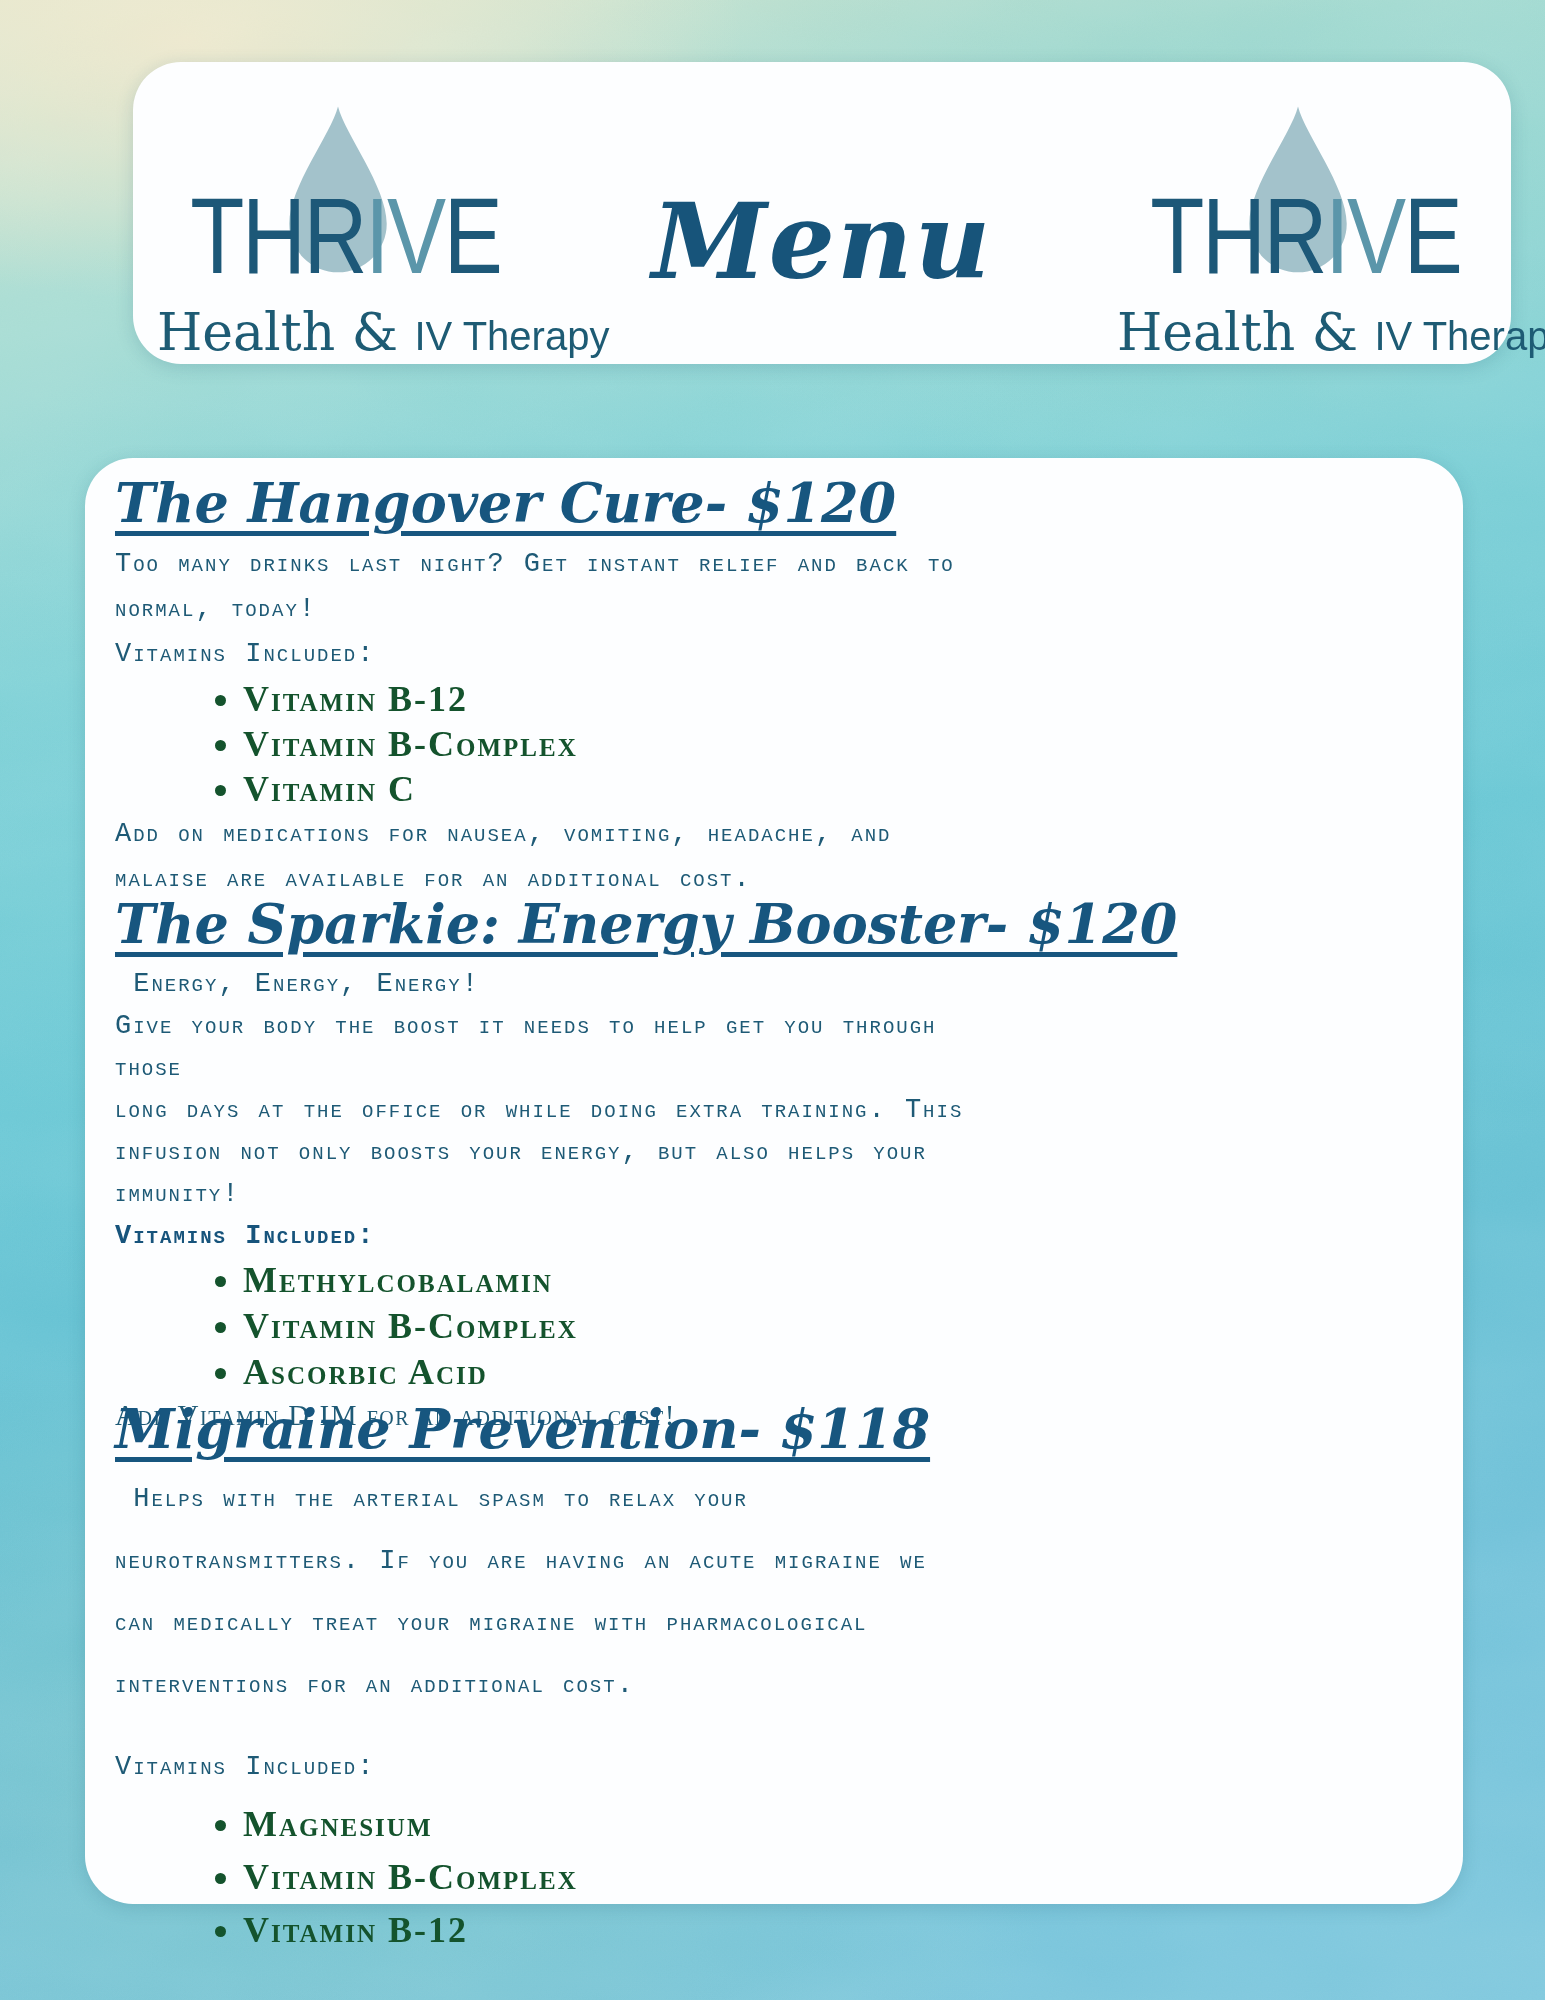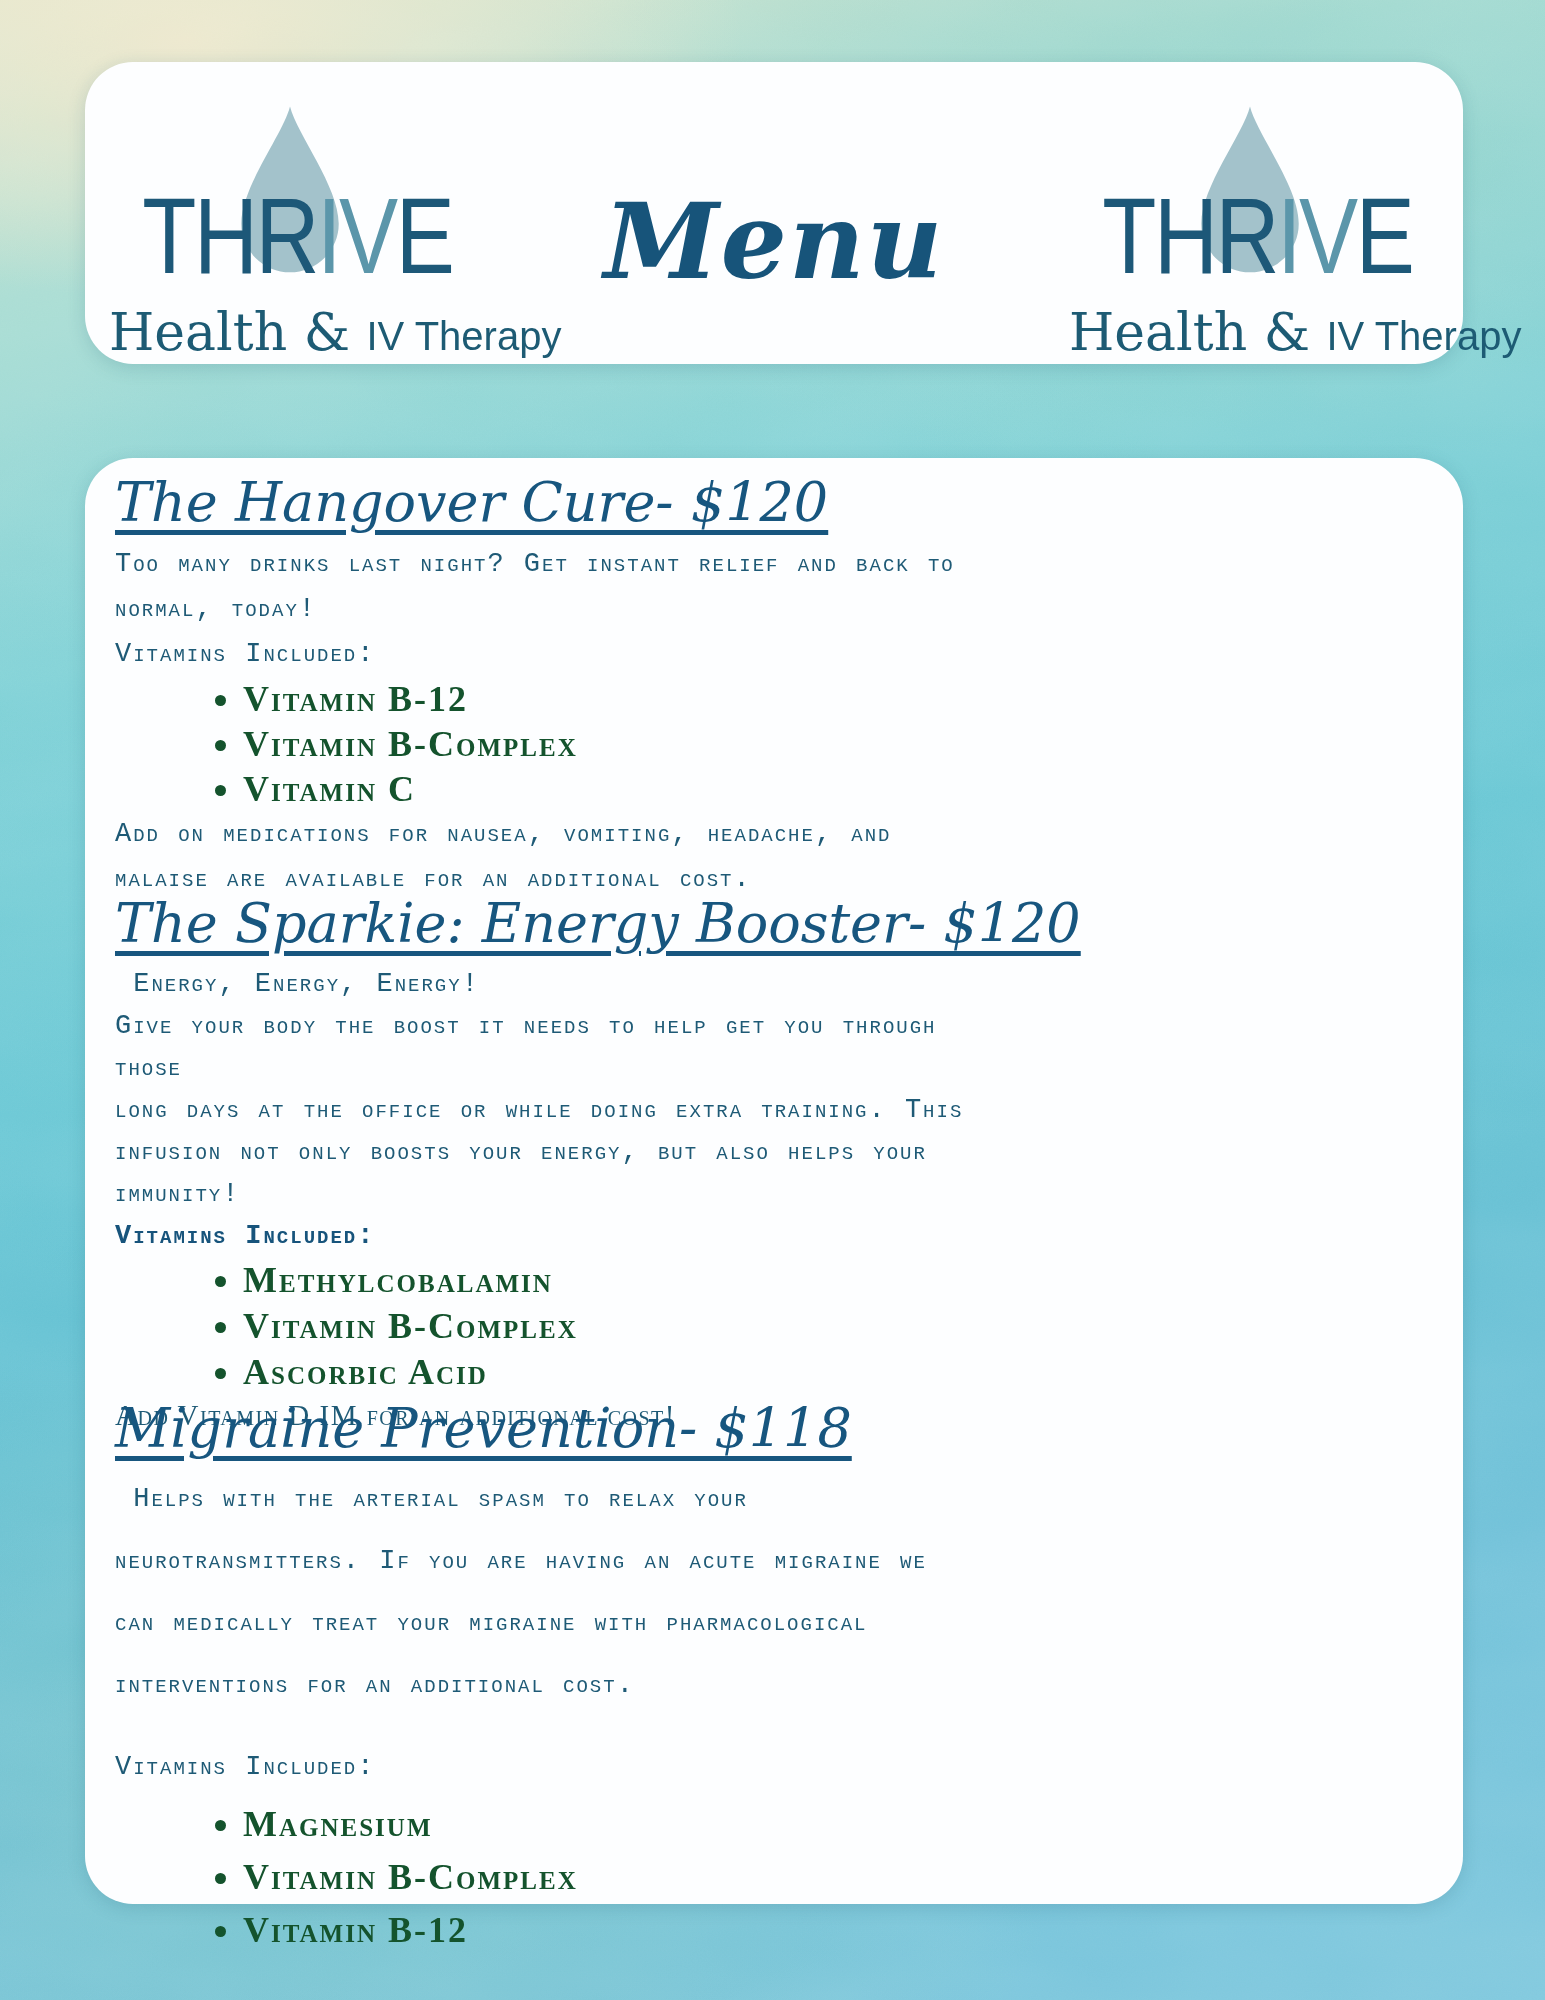--- a/index.html
+++ b/index.html
@@ -14,21 +14,21 @@
       radial-gradient(1300px 800px at 45% 42%, rgba(116,208,216,0.55), rgba(116,208,216,0) 75%),
       radial-gradient(1100px 700px at 20% 90%, rgba(130,200,190,0.45), rgba(130,200,190,0) 70%),
       linear-gradient(168deg, #dde5c9 0%, #a8dcd2 13%, #7fd0d5 30%, #66c5d3 48%, #63bfd2 63%, #6fc0d8 80%, #7cc6dc 100%);
   }
   .noise { position:absolute; inset:0; width:100%; height:100%; mix-blend-mode:soft-light; pointer-events:none; }
 
   .card {
     position:absolute; left:85px; width:1378px; background:#fdfeff;
     border-radius:48px; box-shadow:0 4px 18px rgba(30,90,110,0.18);
   }
-  .header-card { top:62px; height:302px; }
+  .header-card { top:62px; height:302px;margin-left:48px; }
   .content-card { top:458px; height:1446px; }
 
   
   .logo { position:absolute; top:24px; width:370px; height:262px; }
   .logo-left  { left:24px; }
   .logo-right { right:24px; }
   .drop { position:absolute; top:16px; left:50%; margin-left:-4px; transform:translateX(-50%); width:116px; height:176px; }
   .drop svg { width:100%; height:100%; }
   .brand {
     position:absolute; top:96px; left:0; width:100%;
@@ -50,21 +50,21 @@
     font-size:104px; color:#17547a; letter-spacing:2px;
   }
 
   
   .menu-section { position:absolute; left:30px; right:42px; color:#1e5a76; }
   .s1 { top:16px; }
   .s2 { top:437px; }
   .s3 { top:942px; }
 
   .section-heading {
-    font-family:"DejaVu Serif", serif; font-style:italic; font-weight:400;
+    font-family:"DejaVu Serif", serif; font-style:italic; font-weight:700;
     font-size:54px; line-height:58px; color:#17567f;
     text-decoration:underline; text-decoration-thickness:5px; text-underline-offset:9px;
     margin-bottom:10px; white-space:nowrap;
   }
   .bl {
     font-family:Liberation Mono, monospace; font-variant:small-caps;
     font-size:27px; letter-spacing:2px; white-space:pre-wrap; color:#1e5a76;
   }
   .s1 .bl { line-height:45px; }
   .s2 .bl { line-height:42px; }

